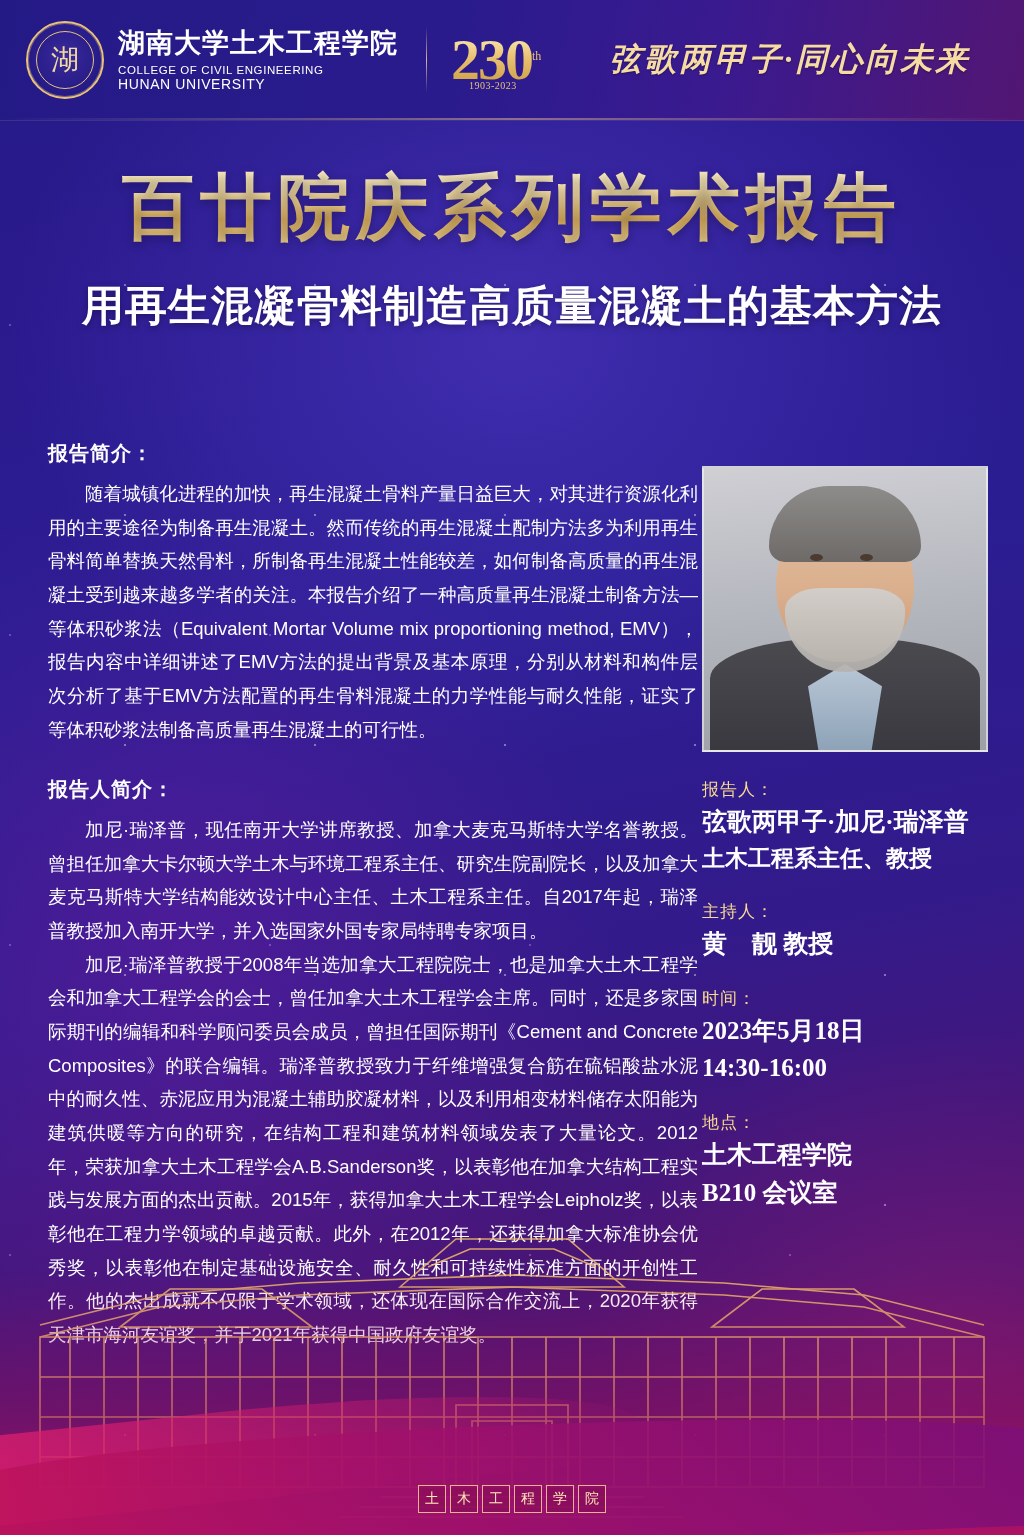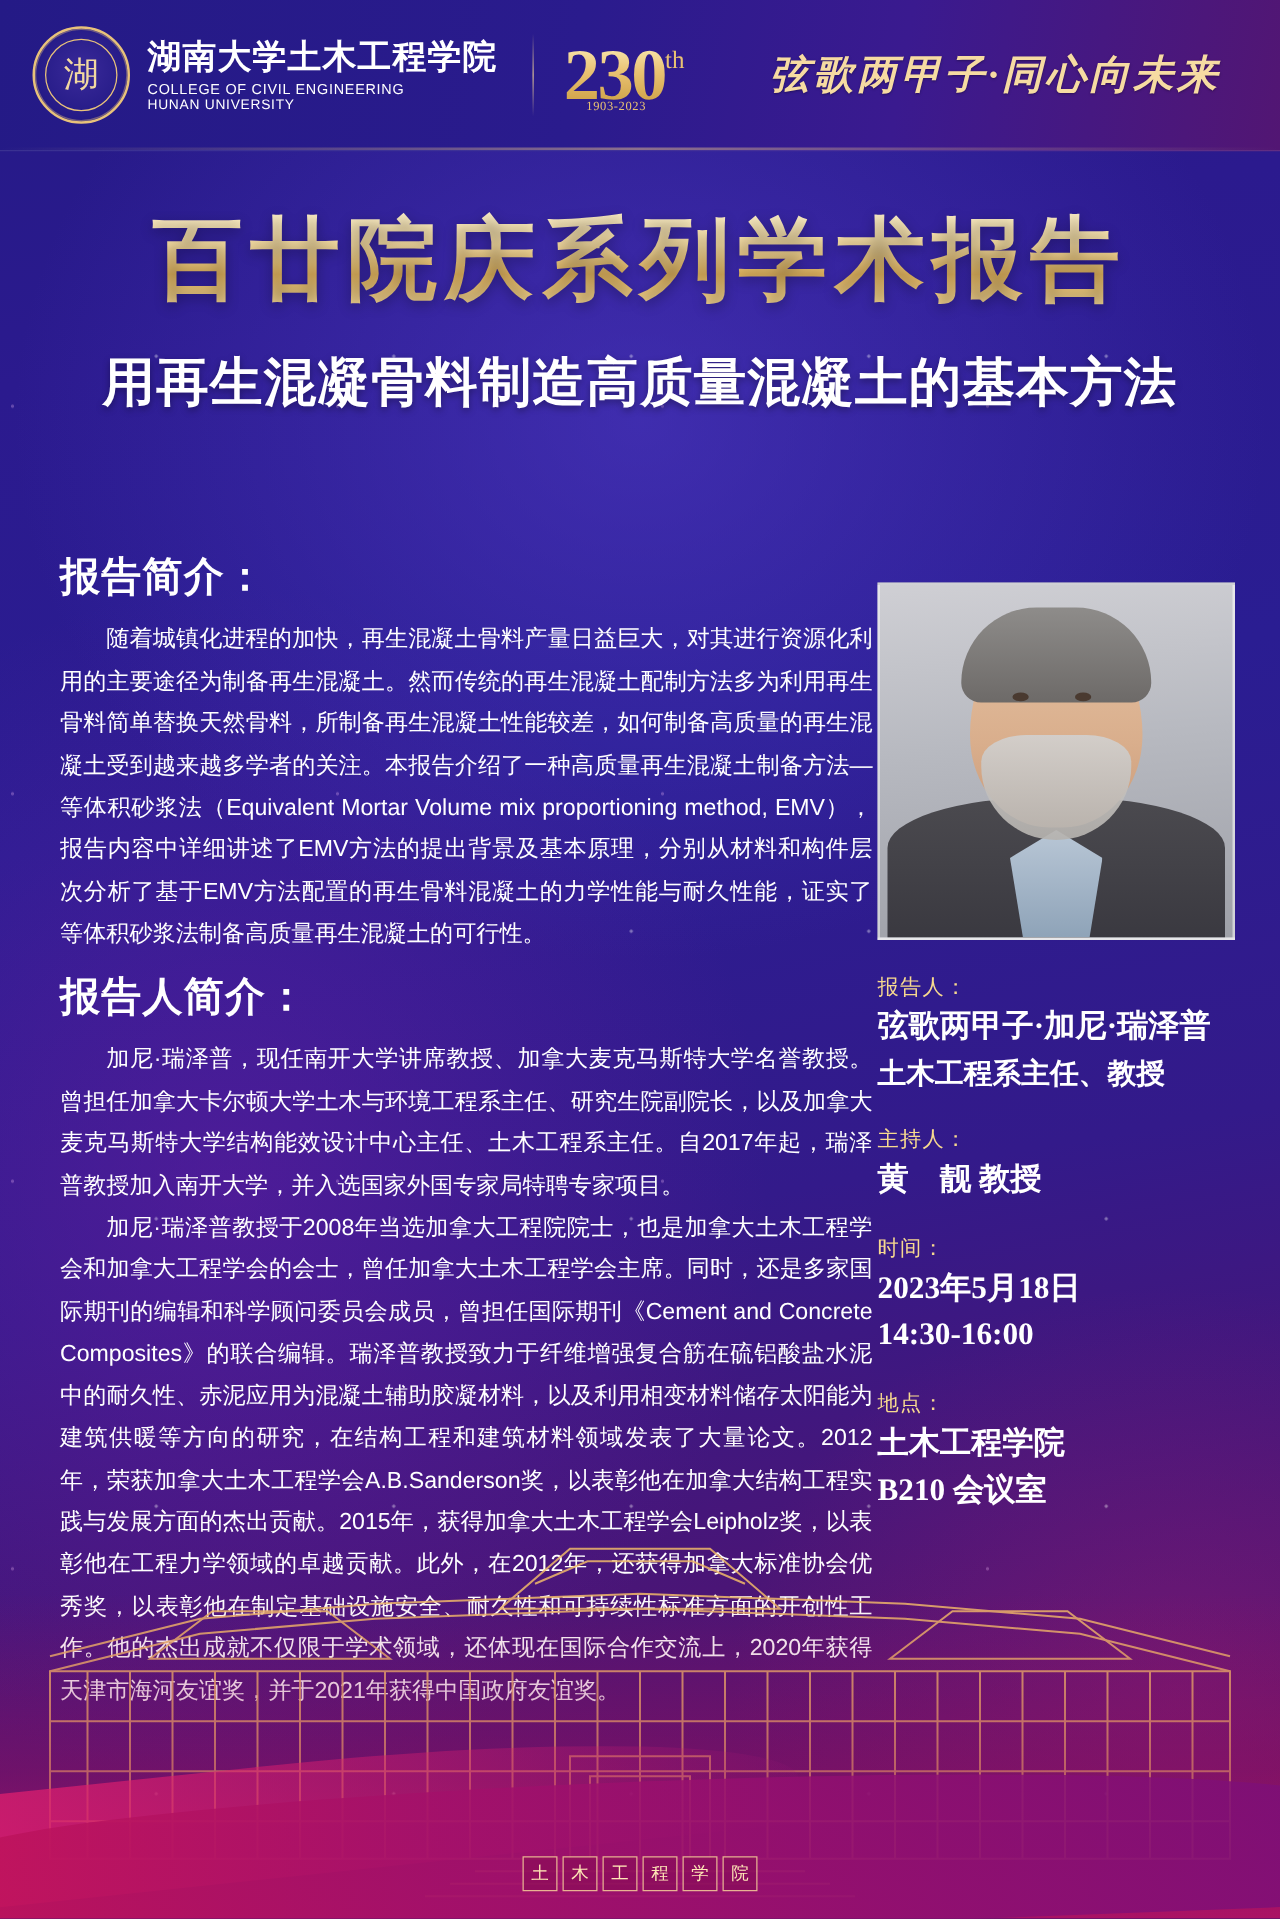--- a/index.html
+++ b/index.html
@@ -89,21 +89,21 @@
     line-height: 1.15;
     font-family: "Liberation Serif", serif;
   }
   .uni-name .en1 {
     font-size: 11.5px;
     letter-spacing: .6px;
     color: #ffffff;
     margin-top: 4px;
   }
   .uni-name .en2 {
-    font-size: 11px;
+    font-size: 14px;
     letter-spacing: .6px;
     color: #ffffff;
   }
   .divider-v {
     width: 1px;
     height: 66px;
     background: linear-gradient(180deg, rgba(240,210,150,0), rgba(240,210,150,.85), rgba(240,210,150,0));
     margin: 0 24px 0 28px;
   }
   .anniv {
@@ -117,24 +117,24 @@
     font-size: 58px;
     font-weight: bold;
     line-height: 1;
     background: linear-gradient(180deg, #fdf0c0 0%, #e9c273 45%, #c99a3d 100%);
     -webkit-background-clip: text;
     background-clip: text;
     color: transparent;
     letter-spacing: -2px;
   }
   .anniv .th {
-    font-size: 20px;
+    font-size: 12px;
     color: #e9c273;
     align-self: flex-start;
-    margin-top: 6px;
+    margin-top: 18px;
     text-align: center;
   }
   .anniv .years {
     position: absolute;
     bottom: -2px;
     left: 18px;
     font-size: 10px;
     color: #e9c273;
     letter-spacing: .5px;
   }
@@ -170,21 +170,21 @@
     text-align: center;
     color: #ffffff;
     font-family: Liberation Mono, monospace;
     font-size: 42px;
     font-weight: bold;
     letter-spacing: 1px;
     text-shadow: 0 2px 6px rgba(0,0,0,.35);
   }
   .section-head {
     color: #ffffff;
-    font-size: 32px;
+    font-size: 20px;
     font-weight: bold;
     letter-spacing: 1px;
     font-family: "Liberation Serif", serif;
   }
   .abstract-block {
     position: absolute;
     left: 48px;
     top: 440px;
     width: 650px;
   }

